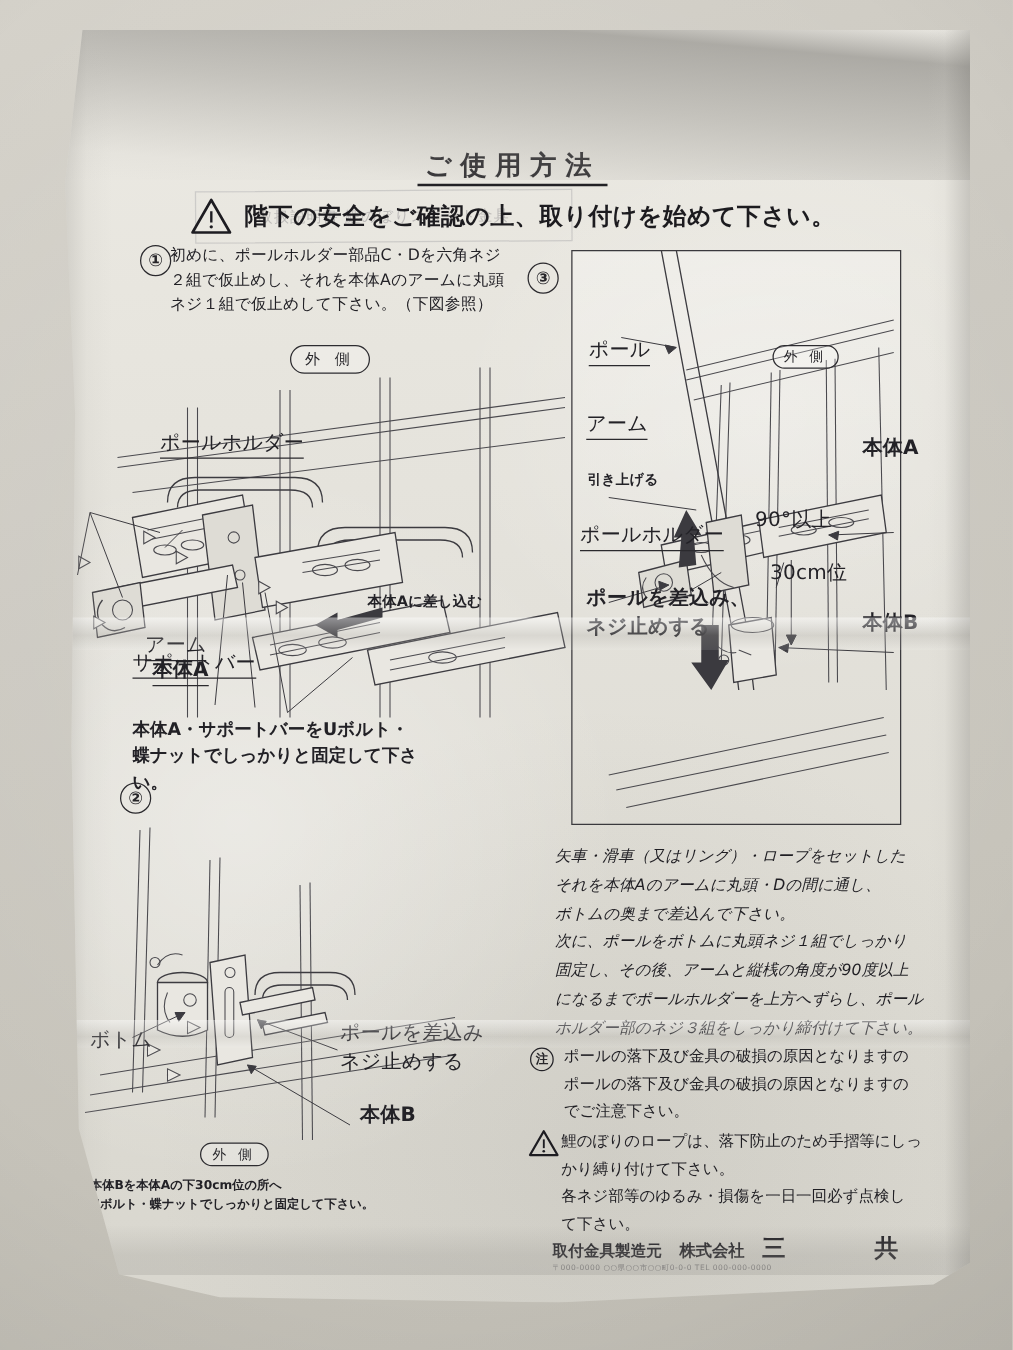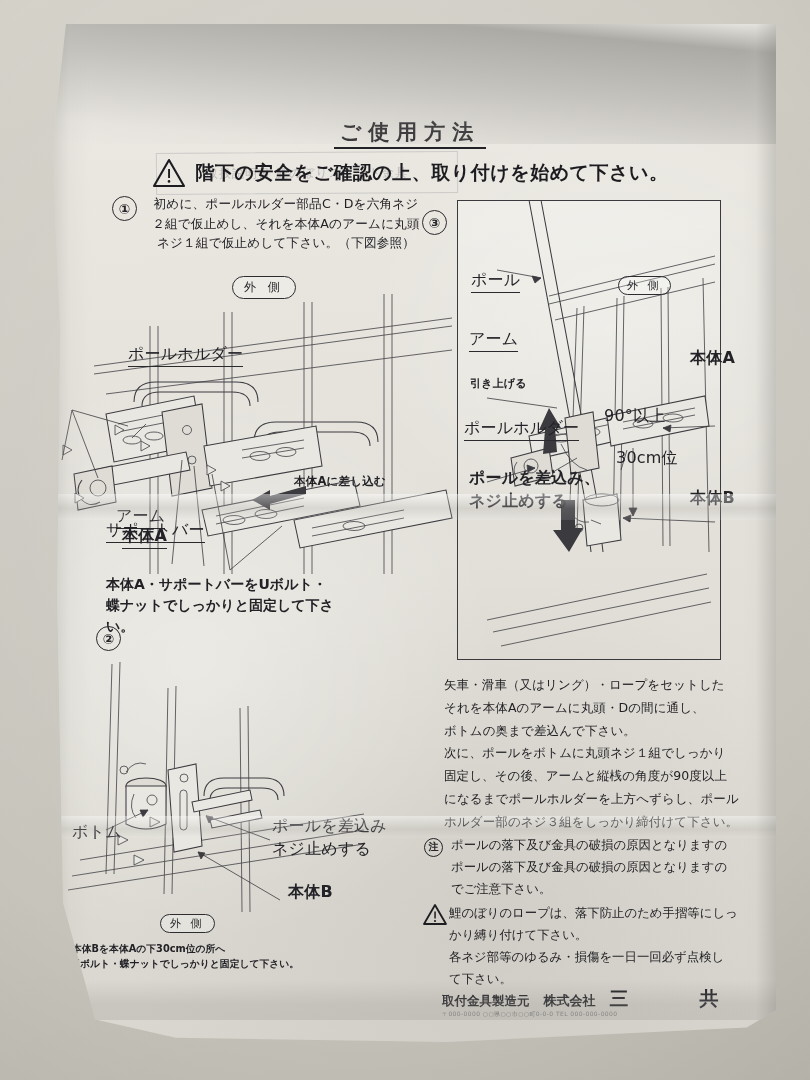--- a/index.html
+++ b/index.html
@@ -98,21 +98,21 @@
   .warnline .txt{font-size:19px;font-weight:600;letter-spacing:.5px;color:#1c1b1f;}
 
   .tri{display:inline-block;}
   .num{
     position:absolute;width:23px;height:23px;border:1.6px solid #2a292d;border-radius:50%;
     font-size:14px;display:flex;align-items:center;justify-content:center;font-weight:600;
   }
 
   .step1txt{
     position:absolute;left:92px;top:170px;width:300px;
-    font-size:12.6px;line-height:1.55;letter-spacing:.2px;color:#222126;text-align:center;
+    font-size:12.6px;line-height:1.55;letter-spacing:.2px;color:#222126;
   }
 
   .box3{
     position:absolute;left:413px;top:176px;width:262px;height:458px;
     border:1.3px solid #3a393d;
     background:linear-gradient(170deg,rgba(255,255,255,.28),rgba(255,255,255,0) 60%);
   }
 
   .lbl{position:absolute;font-size:16px;letter-spacing:.2px;color:#232227;white-space:nowrap;}
   .lbl.u{border-bottom:1px solid #2a292d;padding-bottom:1px;}
@@ -127,21 +127,21 @@
     position:absolute;left:62px;top:550px;width:250px;
     font-size:14px;line-height:1.5;font-weight:700;color:#222126;
   }
   .note-b{
     position:absolute;left:28px;top:918px;width:270px;
     font-size:9.8px;line-height:1.5;font-weight:700;color:#222126;
   }
 
   .body-right{
     position:absolute;left:400px;top:650px;width:312px;
-    font-size:12.5px;line-height:1.82;letter-spacing:.1px;color:#1f1e23;
+    font-size:12.5px;line-height:1.82;letter-spacing:.1px;color:#1f1e23;font-style:italic;
   }
   .note-row{position:absolute;display:flex;gap:7px;align-items:flex-start;}
   .note-row .mark{flex:0 0 auto;width:20px;padding-top:1px;}
   .note-row .txt{font-size:12.4px;line-height:1.78;color:#1f1e23;}
   .circ-note{
     display:inline-flex;width:17px;height:17px;border:1.4px solid #232227;border-radius:50%;
     align-items:center;justify-content:center;font-size:10px;font-weight:700;
   }
 
   .footer{

